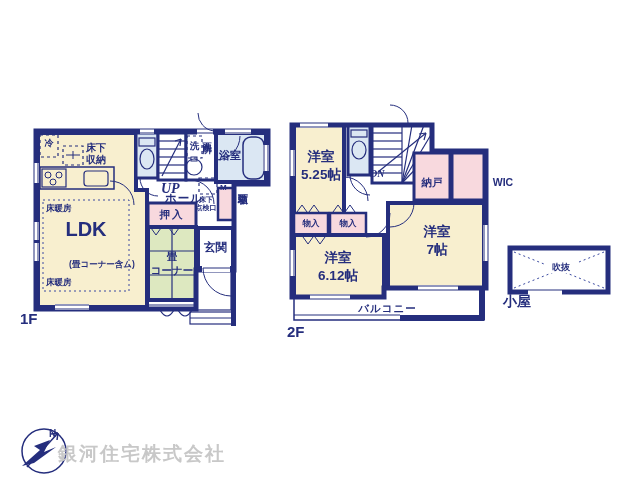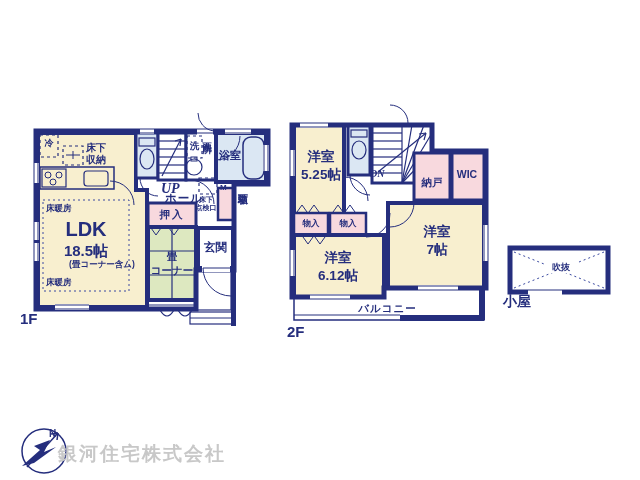--- a/index.html
+++ b/index.html
@@ -227,31 +227,30 @@
 <span class="lbl" style="left:165px;top:191px;font-size:11.5px;letter-spacing:1px;">ホール</span>
 <span class="lbl" style="left:220px;top:183px;font-size:8px;">M</span>
 <span class="lbl vert" style="left:236px;top:186px;font-size:10px;">下駄箱</span>
 <span class="lbl ctr" style="left:192px;top:196px;width:28px;font-size:7px;line-height:1.2;">床下
 点検口</span>
 <span class="lbl ctr" style="left:148px;top:208px;width:48px;font-size:10.5px;letter-spacing:2px;text-align:center;">押入</span>
 <span class="lbl ctr" style="left:198px;top:240px;width:35px;font-size:11.5px;">玄関</span>
 <span class="lbl ctr" style="left:149px;top:250px;width:46px;font-size:10.5px;line-height:1.3;">畳
 コーナー</span>
 <span class="lbl ctr" style="left:50px;top:217px;width:72px;font-size:20px;">LDK</span>
-<span class="lbl ctr" style="left:46px;top:242px;width:80px;font-size:15px;">18.5帖</span>
 <span class="lbl ctr" style="left:56px;top:259px;width:92px;font-size:8.5px;">(畳コーナー含ム)</span>
 <span class="lbl" style="left:46px;top:203px;font-size:8.5px;">床暖房</span>
 <span class="lbl" style="left:46px;top:277px;font-size:8.5px;">床暖房</span>
 <span class="lbl" style="left:20px;top:310px;font-size:15px;">1F</span>
 
 <span class="lbl ctr" style="left:294px;top:148px;width:54px;font-size:13.5px;line-height:1.35;">洋室
 5.25帖</span>
 <span class="lbl ital" style="left:370px;top:168px;font-size:10px;">DN</span>
 <span class="lbl ctr" style="left:414px;top:176px;width:36px;font-size:10.5px;">納戸</span>
-<span class="lbl ctr" style="left:450px;top:168px;width:34px;font-size:10.5px;">WIC</span>
+<span class="lbl ctr" style="left:450px;top:176px;width:34px;font-size:10.5px;padding-left:36px;">WIC</span>
 <span class="lbl ctr" style="left:294px;top:218px;width:34px;font-size:8.5px;">物入</span>
 <span class="lbl ctr" style="left:330px;top:218px;width:36px;font-size:8.5px;">物入</span>
 <span class="lbl ctr" style="left:294px;top:249px;width:88px;font-size:13.5px;line-height:1.35;">洋室
 6.12帖</span>
 <span class="lbl ctr" style="left:390px;top:223px;width:94px;font-size:13.5px;line-height:1.35;">洋室
 7帖</span>
 <span class="lbl ctr" style="left:340px;top:302px;width:95px;font-size:10.5px;letter-spacing:1px;">バルコニー</span>
 <span class="lbl" style="left:287px;top:323px;font-size:15px;">2F</span>
 
 <span class="lbl ctr" style="left:545px;top:262px;width:32px;font-size:9px;background:#ffffff;">吹抜</span>

